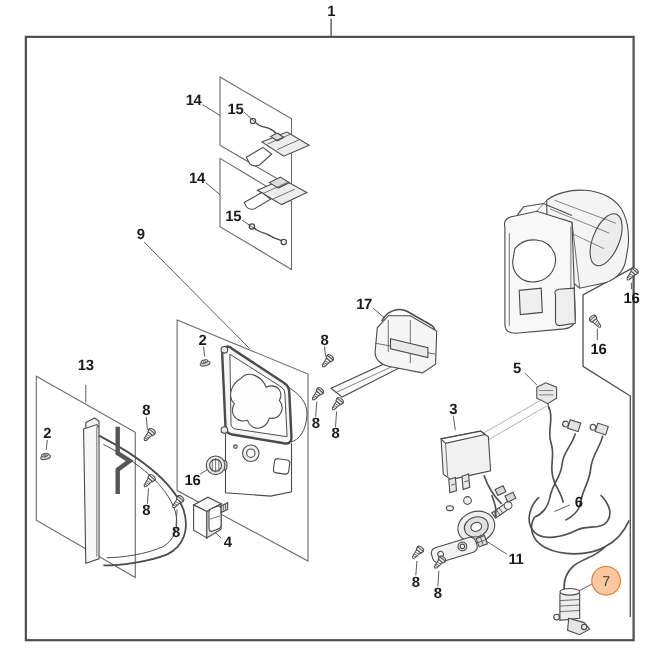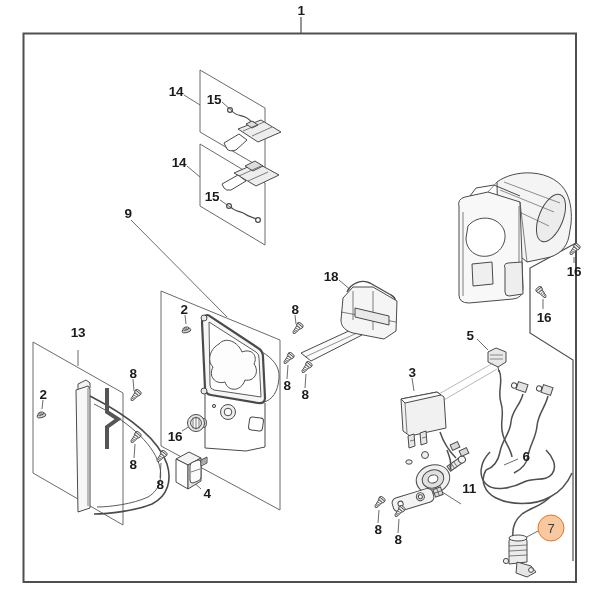--- a/index.html
+++ b/index.html
@@ -265,24 +265,24 @@
       <div class="part-label" style="left: 43px; top: 394px;">2</div>
       <div class="part-label" style="left: 184px; top: 309px;">2</div>
       <div class="part-label" style="left: 133px; top: 373px;">8</div>
       <div class="part-label" style="left: 133px; top: 464px;">8</div>
       <div class="part-label" style="left: 160px; top: 484px;">8</div>
       <div class="part-label" style="left: 175px; top: 436px;">16</div>
       <div class="part-label" style="left: 207px; top: 493px;">4</div>
       <div class="part-label" style="left: 295px; top: 309px;">8</div>
       <div class="part-label" style="left: 287px; top: 385px;">8</div>
       <div class="part-label" style="left: 305px; top: 394px;">8</div>
-      <div class="part-label" style="left: 331px; top: 276px;">18</div>
+      <div class="part-label" style="left: 331px; top: 276px;">17</div>
       <div class="part-label" style="left: 574px; top: 271px;">16</div>
       <div class="part-label" style="left: 544px; top: 317px;">16</div>
       <div class="part-label" style="left: 470px; top: 335px;">5</div>
       <div class="part-label" style="left: 412px; top: 372px;">3</div>
       <div class="part-label" style="left: 526px; top: 456px;">6</div>
-      <div class="part-label" style="left: 469px; top: 488px;">11</div>
+      <div class="part-label" style="left: 469px; top: 508px;">11</div>
       <div class="part-label" style="left: 378px; top: 529px;">8</div>
       <div class="part-label" style="left: 398px; top: 539px;">8</div>
       <div class="part-label circled" style="left: 551px; top: 528px; background: rgb(248, 201, 161); border-color: rgb(226, 119, 46);">7</div>
     </div>
 </div>
 
 </body></html>

